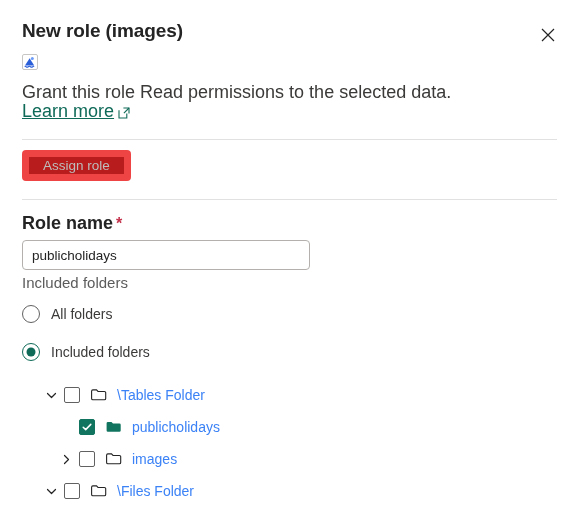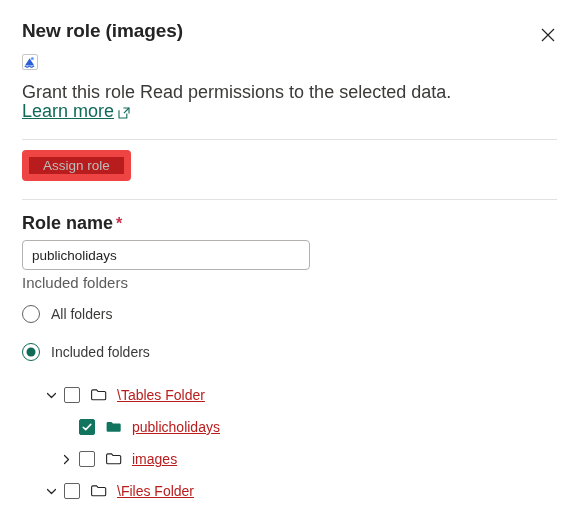--- a/index.html
+++ b/index.html
@@ -219,23 +219,22 @@
     width: 18px;
     height: 18px;
     flex: 0 0 18px;
     margin-right: 9px;
     display: block;
   }
 
   .tree-label {
     font-size: 14px;
     line-height: 20px;
-    color: #b91c1c;
+    color: #3b82f6;
     white-space: nowrap;
-    text-decoration: underline;
   }
 </style>
 </head>
 <body>
 
 <div class="panel-header">
 
   <h1 class="panel-title">New role (images)</h1>
 
   <button class="close-btn" aria-label="Close">

